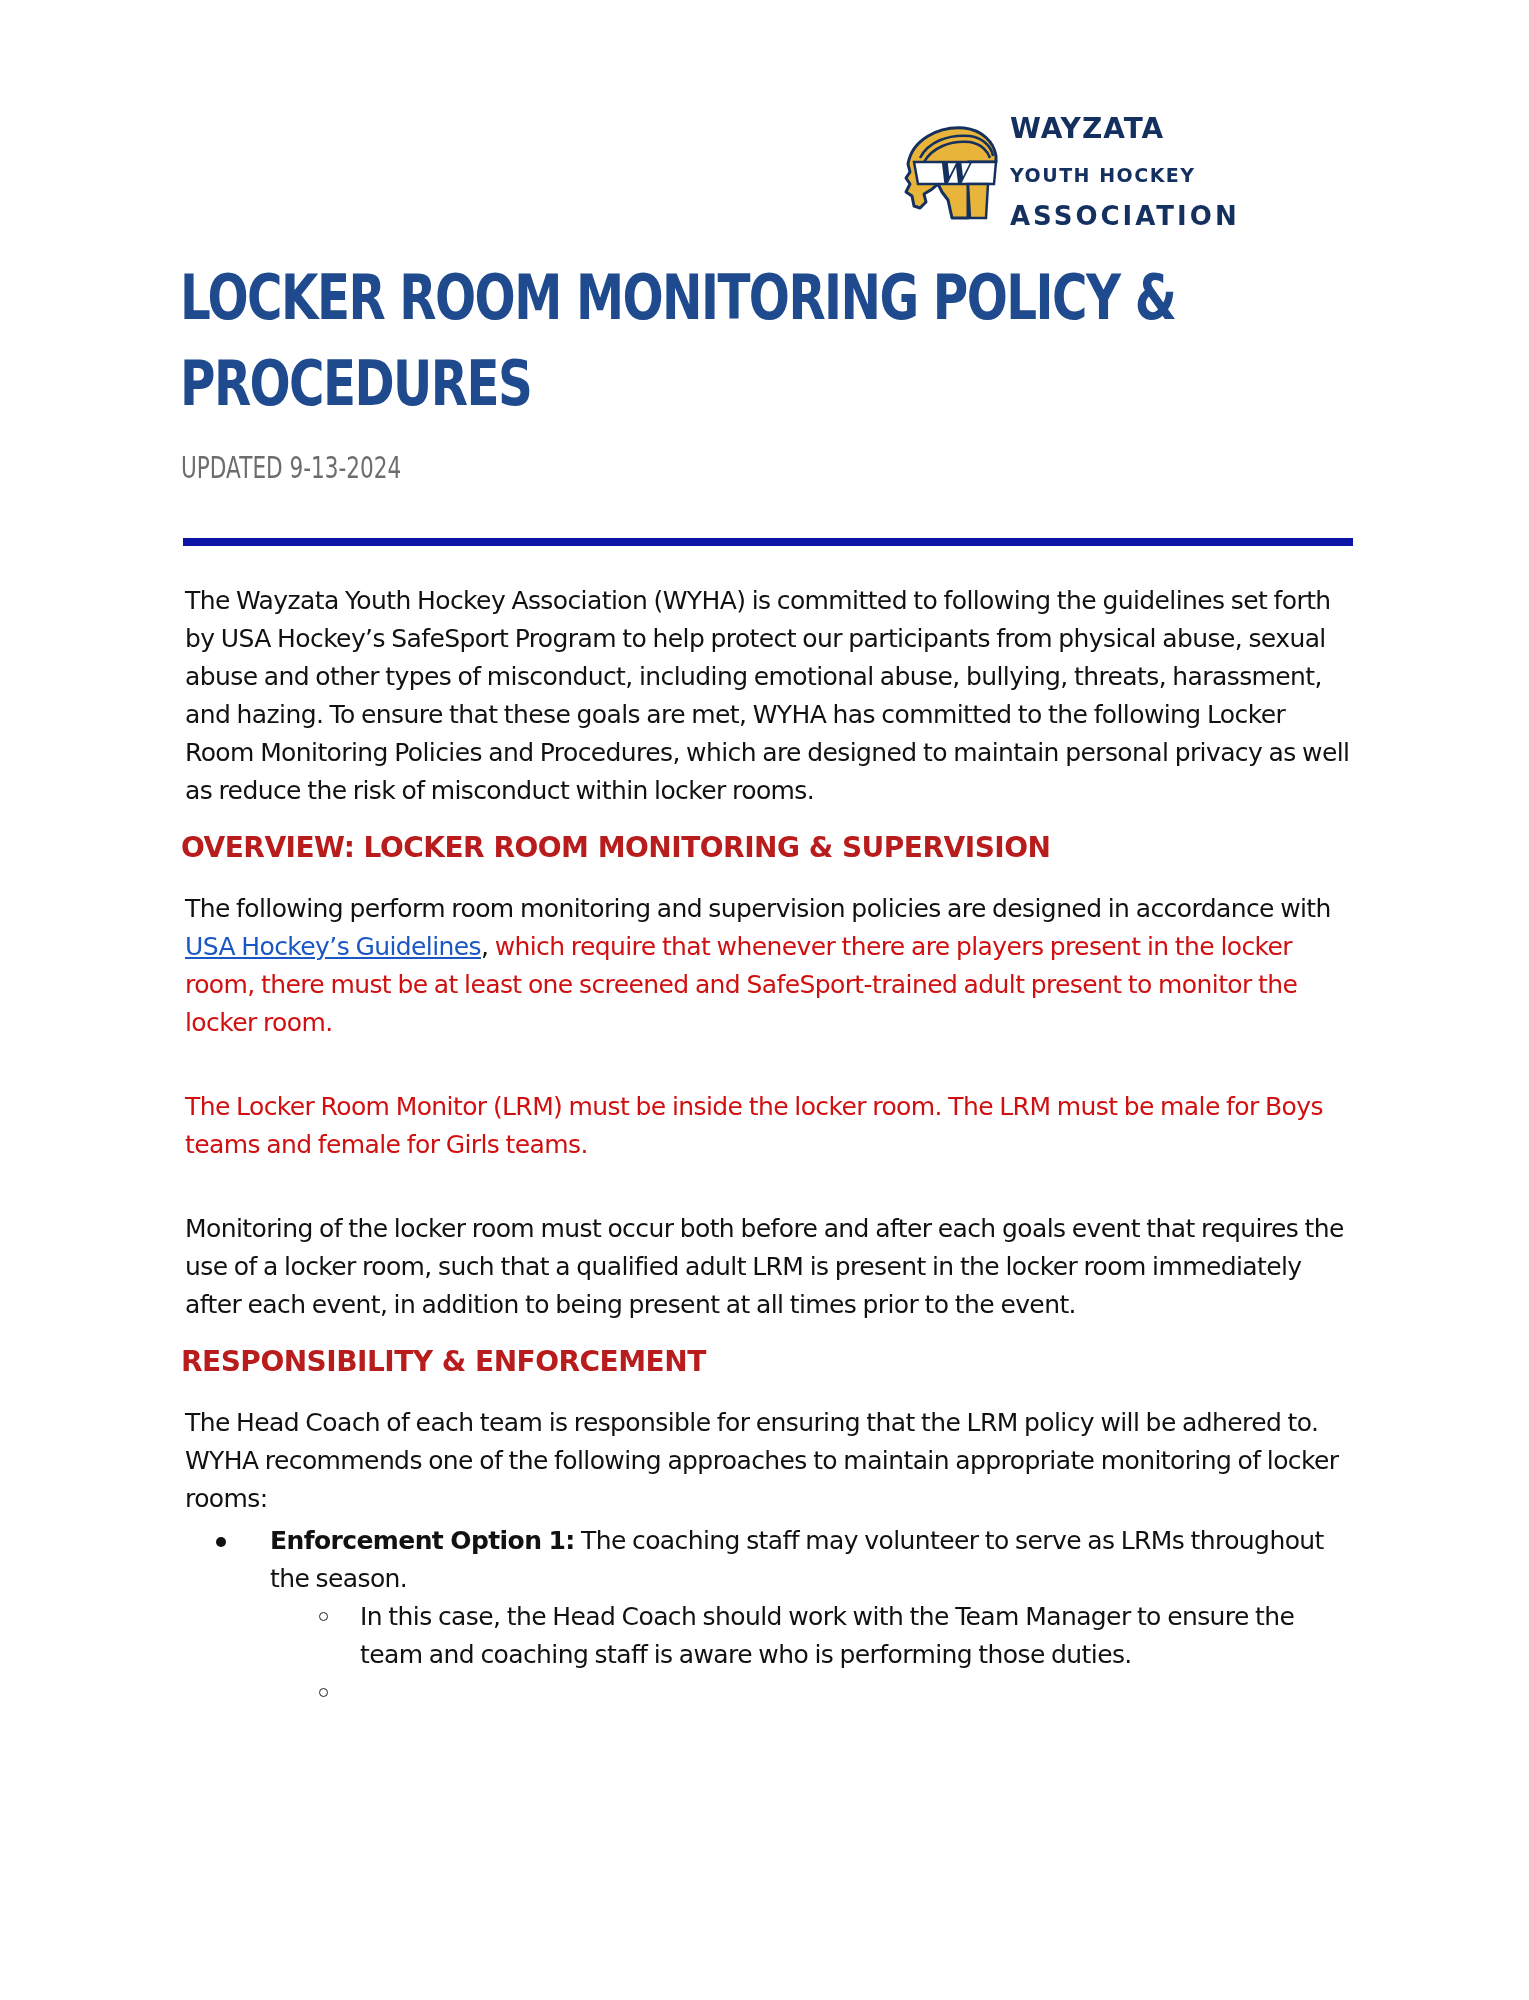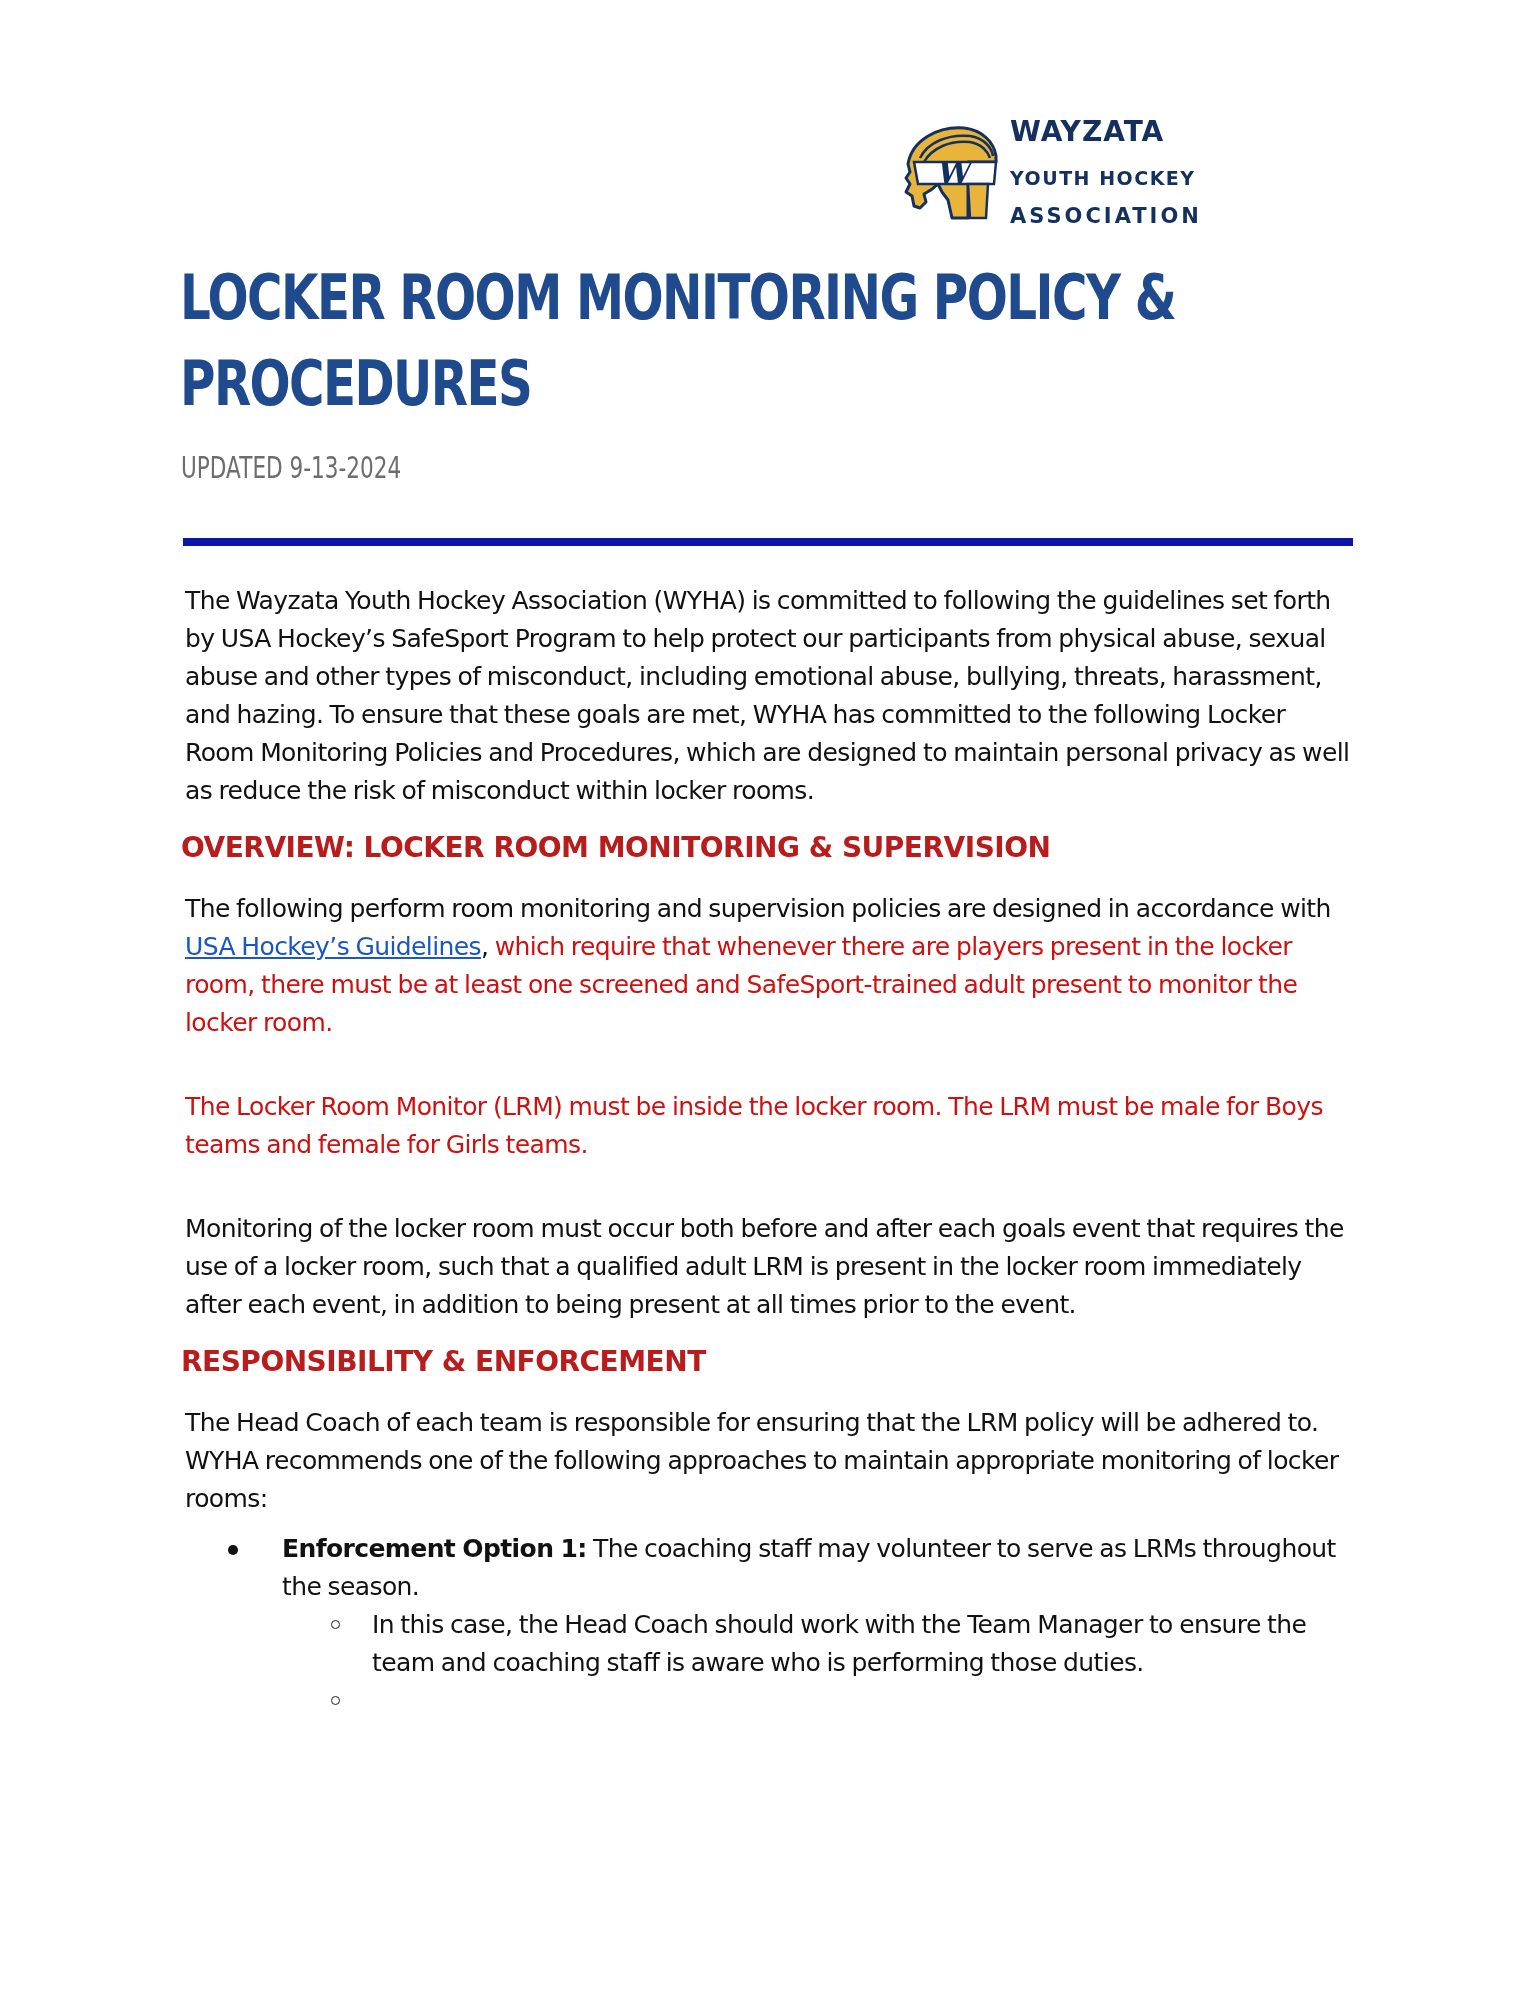--- a/index.html
+++ b/index.html
@@ -41,21 +41,21 @@
       display: flex;
       flex-direction: column;
       color: #14305e;
       font-family: "DejaVu Sans", sans-serif;
       font-weight: bold;
       line-height: 1;
       gap: 16px;
     }
     .logo-line1 { font-size: 28px; letter-spacing: 1px; }
     .logo-line2 { font-size: 19px; letter-spacing: 1.5px; margin-top: 7px; }
-    .logo-line3 { font-size: 21px; letter-spacing: 3px; margin-top: 2px; }
+    .logo-line3 { font-size: 26px; letter-spacing: 3px; margin-top: 2px; }
 
     
     .title {
       position: absolute;
       left: 180px;
       top: 255px;
       width: 1000px;
       margin: 0;
       color: #1f4a8e;
       font-family: "DejaVu Sans", sans-serif;
@@ -115,21 +115,21 @@
     .link {
       color: #1a56c4;
       text-decoration: underline;
       cursor: pointer;
     }
     .spacer { height: 38px; }
     .bold { font-weight: bold; }
 
     ul.list1 {
       list-style: none;
-      margin: 12px;
+      margin: 0;
       padding: 0;
     }
     ul.list1 > li {
       position: relative;
       padding-left: 89px;
     }
     .bullet-disc {
       position: absolute;
       left: 35px;
       top: 15px;

